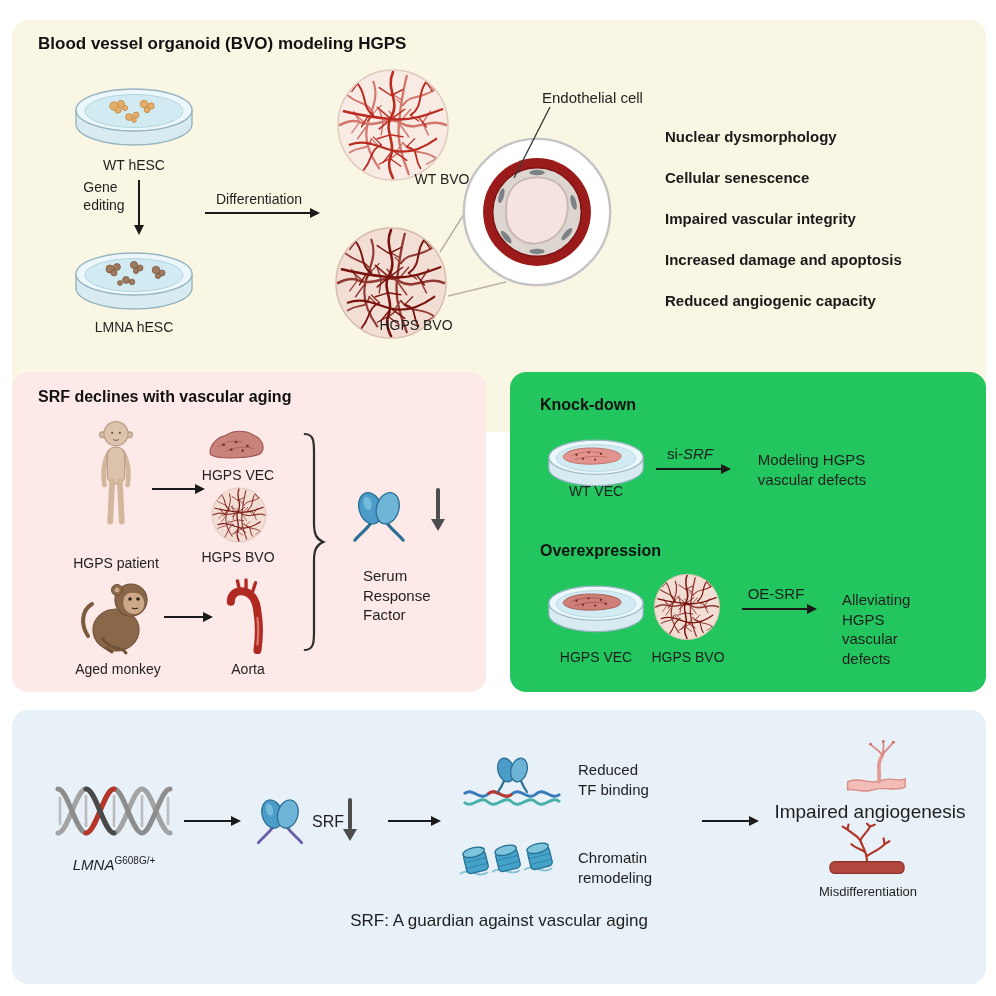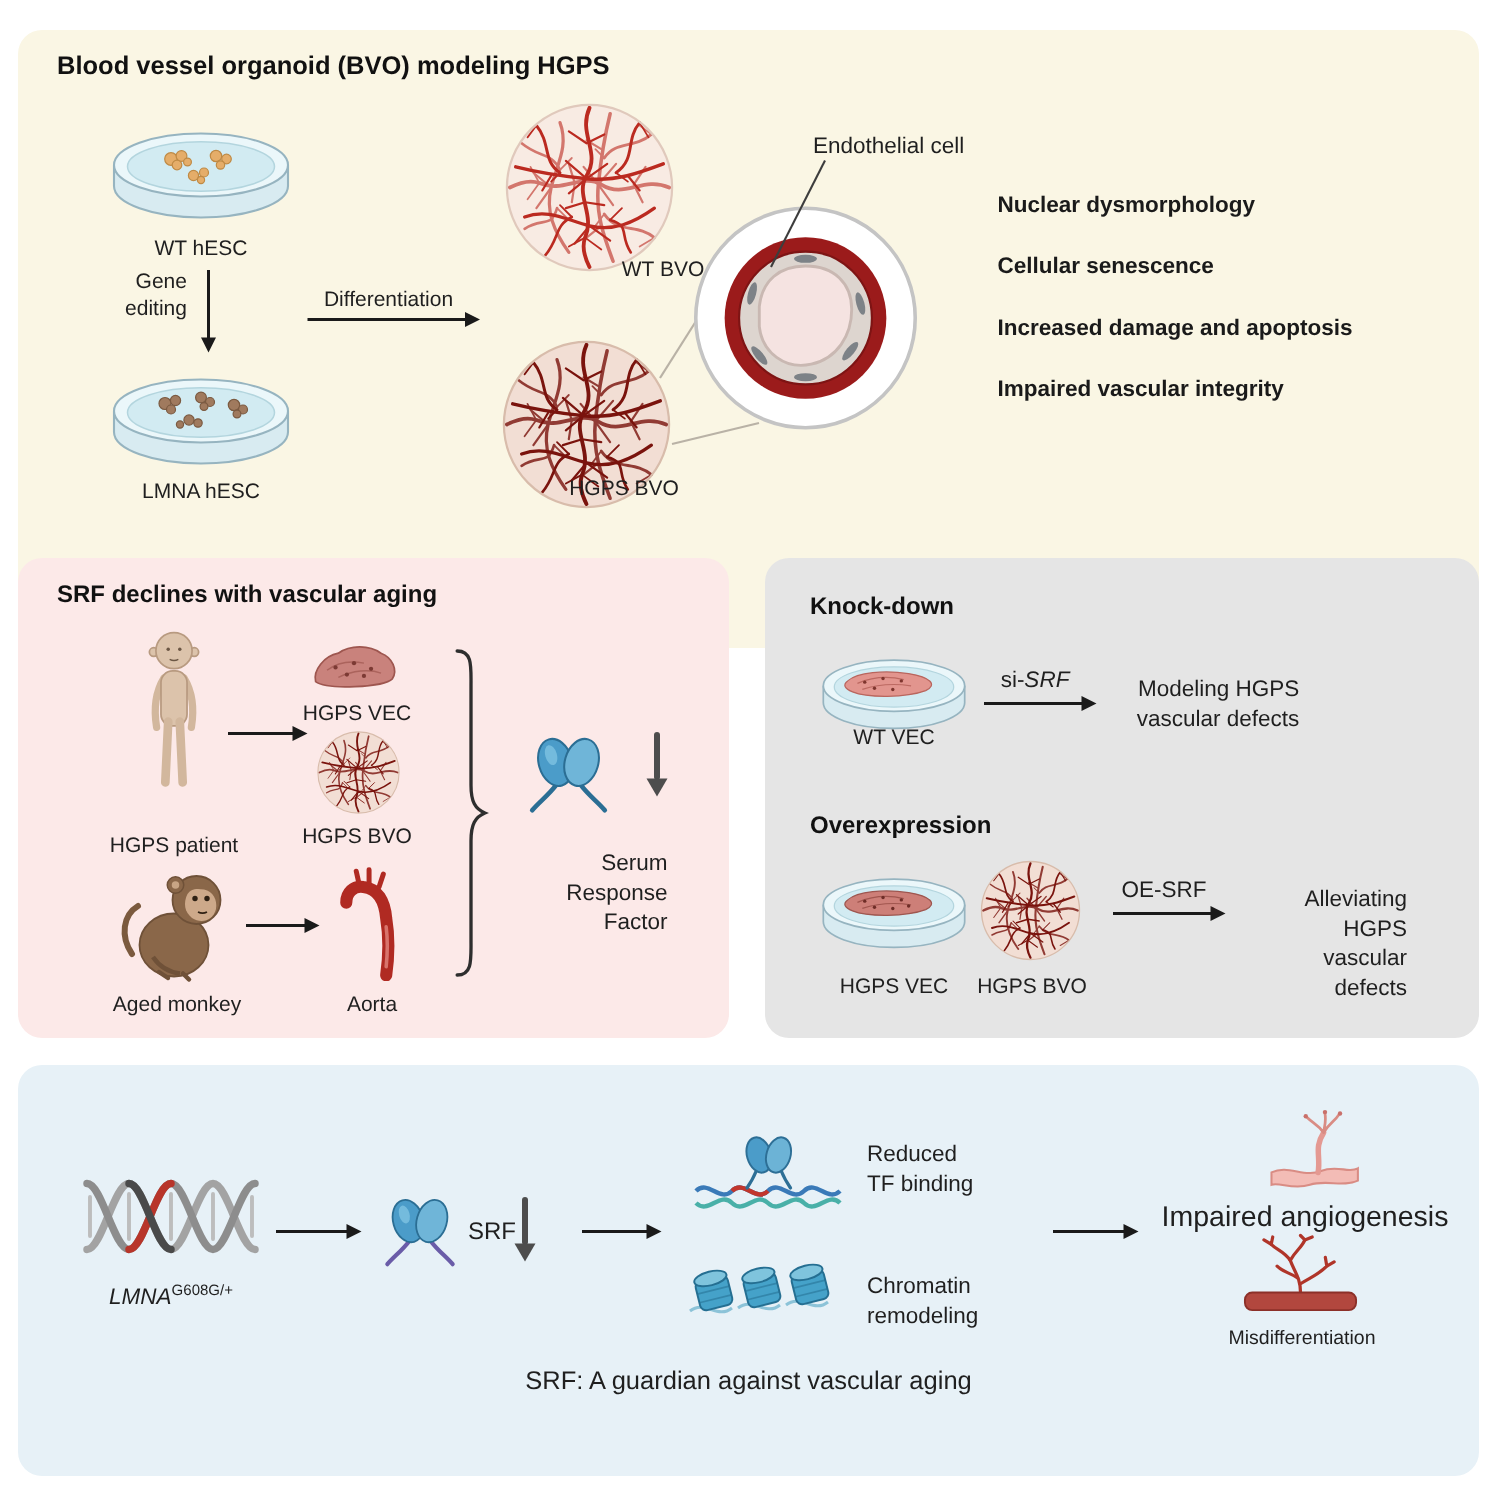--- a/index.html
+++ b/index.html
@@ -1,25 +1,25 @@
 <!DOCTYPE html>
 <html><head>
 <meta charset="utf-8">
 <style>
   *{margin:0;padding:0;box-sizing:border-box}
   body{background:#ffffff;font-family:"Liberation Sans",sans-serif;color:#1a1a1a}
   .canvas{position:relative;width:996px;height:996px;background:#fff}
   .panel{position:absolute;border-radius:16px}
   .p-top{left:12px;top:20px;width:974px;height:412px;background:#faf6e4}
   .p-left{left:12px;top:372px;width:474px;height:320px;background:#fce9e8}
-  .p-right{left:510px;top:372px;width:476px;height:320px;background:#e5e5e5}
+  .p-right{left:510px;top:372px;width:476px;height:320px;background:#22c55e}
   .p-bottom{left:12px;top:710px;width:974px;height:274px;background:#e7f1f7}
   .abs{position:absolute}
   .lbl{position:absolute;font-size:14px;line-height:1.3;white-space:pre-line;color:#1f1f1f}
-  .c{transform:translateX(-50%);text-align:right}
+  .c{transform:translateX(-50%);text-align:left}
   .b{font-weight:normal}
   .ptitle{position:absolute;font-size:17px;font-weight:bold;color:#111;white-space:nowrap}
   .finding{font-size:15px;font-weight:bold;margin-bottom:24px;white-space:nowrap;line-height:17px}
   .arr-r{position:absolute;height:2px;background:#1a1a1a}
   .arr-r:after{content:"";position:absolute;right:-9px;top:-4.5px;border-left:10px solid #1a1a1a;border-top:5px solid transparent;border-bottom:5px solid transparent}
   .arr-dn{position:absolute;width:2px;background:#1a1a1a}
   .arr-dn:after{content:"";position:absolute;bottom:-9px;left:-4.5px;border-top:10px solid #1a1a1a;border-left:5px solid transparent;border-right:5px solid transparent}
   .arr-dec{position:absolute;width:4px;background:#4d4d4d;border-radius:2px}
   .arr-dec:after{content:"";position:absolute;bottom:-11px;left:-5.5px;border-top:12px solid #4d4d4d;border-left:7px solid transparent;border-right:7px solid transparent}
   svg{display:block}
@@ -146,22 +146,23 @@
     </div>
 
     <svg class="overlay" width="974" height="337">
       <line x1="538" y1="87" x2="502" y2="158" stroke="#3d3d3d" stroke-width="1.4"></line>
     </svg>
     <div class="lbl" style="left:530px;top:68px;font-size:15px">Endothelial cell</div>
 
     <div class="abs" style="left:653px;top:108px">
       <div class="finding">Nuclear dysmorphology</div>
       <div class="finding">Cellular senescence</div>
+      <div class="finding">Impaired vascular integrity</div>
       <div class="finding">Increased damage and apoptosis</div>
-      <div class="finding">Impaired vascular integrity</div>
+      <div class="finding">Reduced angiogenic capacity</div>
     </div>
   </section>
 
   <section class="panel p-left">
     <div class="ptitle" style="left:26px;top:16px;font-size:16px">SRF declines with vascular aging</div>
 
     <div class="abs" style="left:76px;top:46px">
       <svg width="56" height="130" viewBox="0 0 58 132">
         <g stroke="#b89a80" stroke-width="1.2">
           <circle cx="15" cy="16" r="3" fill="#dcc3ab"></circle>

